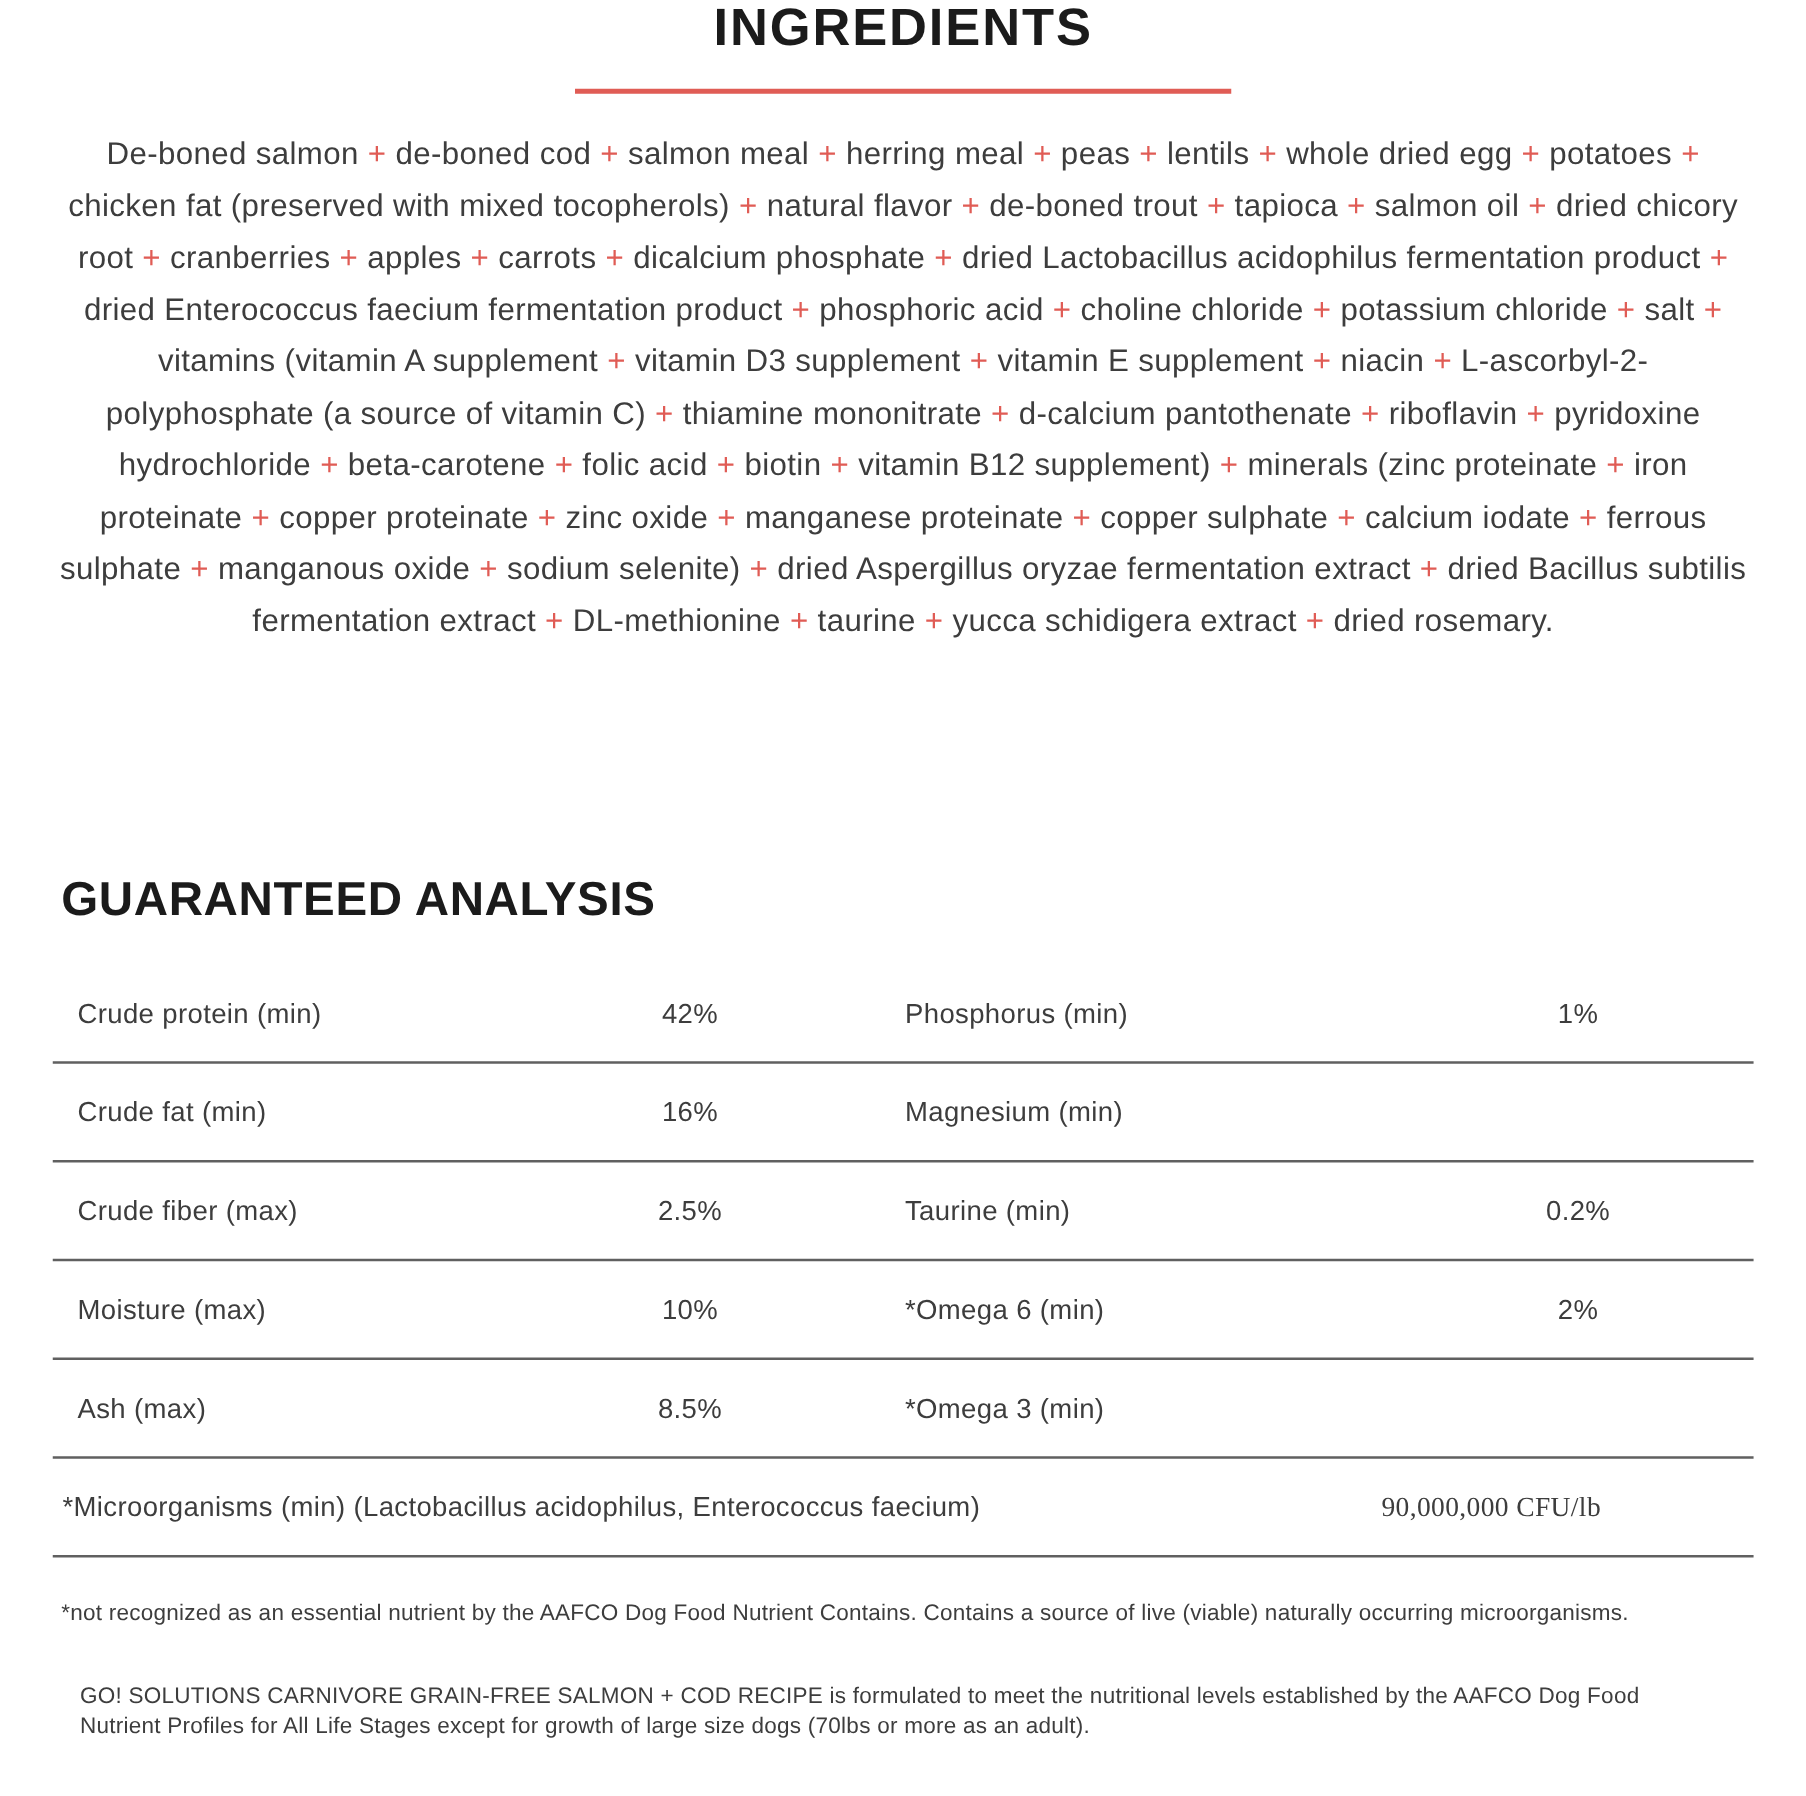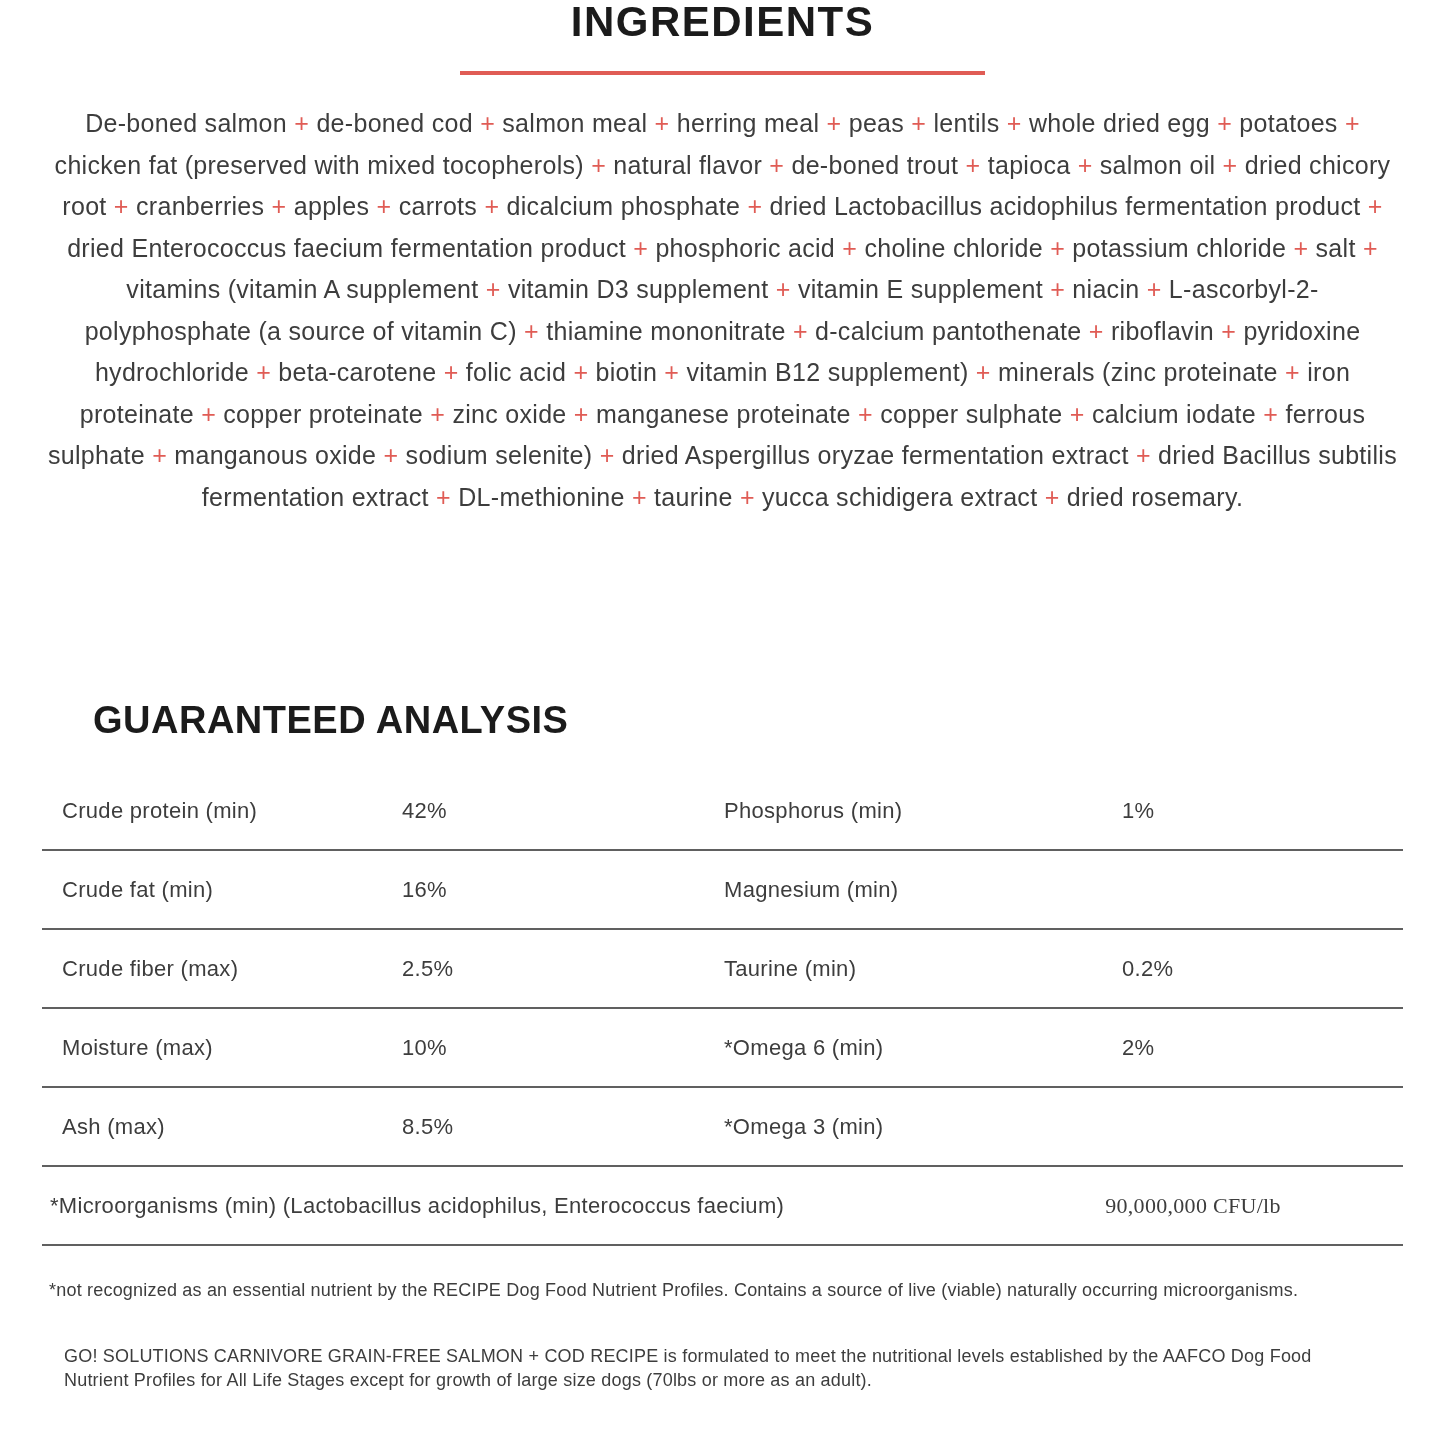--- a/index.html
+++ b/index.html
@@ -55,38 +55,37 @@
 
   
   .ga-heading {
     margin-top: 182px;
     padding-left: 7px;
     font-size: 38px;
     line-height: 40px;
     font-weight: bold;
     letter-spacing: 0.5px;
     color: var(--heading);
-    margin-left: 44px;
   }
   .ga-table {
     margin-top: 32px;
     width: 100%;
   }
   .ga-row {
     display: grid;
     grid-template-columns: 360px 300px 420px 1fr;
     align-items: center;
     height: 79px;
     border-bottom: 2px solid var(--divider);
     font-size: 22px;
     letter-spacing: 0.3px;
   }
   .ga-row .cell-label-left  { padding-left: 20px; }
   .ga-row .cell-label-right { padding-left: 22px; }
-  .ga-row .cell-value { text-align: left; }
+  .ga-row .cell-value { text-align: center; }
 
   .ga-row-full {
     display: grid;
     grid-template-columns: 1fr 420px;
     align-items: center;
     height: 79px;
     border-bottom: 2px solid var(--divider);
     font-size: 22px;
     letter-spacing: 0.3px;
   }
@@ -159,17 +158,17 @@
         </div>
 
       <div class="ga-row-full">
         <div class="cell-label-left">*Microorganisms (min) (Lactobacillus acidophilus, Enterococcus faecium)</div>
         <div class="cell-value">90,000,000 CFU/lb</div>
       </div>
     </div>
   </section>
 
   <footer>
-    <p class="footnote">*not recognized as an essential nutrient by the RECIPE Dog Food Nutrient Profiles. Contains a source of live (viable) naturally occurring microorganisms.</p>
+    <p class="footnote">*not recognized as an essential nutrient by the AAFCO Dog Food Nutrient Contains. Contains a source of live (viable) naturally occurring microorganisms.</p>
     <p class="aafco-statement">GO! SOLUTIONS CARNIVORE GRAIN-FREE SALMON + COD RECIPE  is formulated to meet the nutritional levels established by the AAFCO Dog Food Nutrient Profiles for All Life Stages except for growth of large size dogs (70lbs or more as an adult).</p>
   </footer>
 
 </div>
 
 </body></html>

